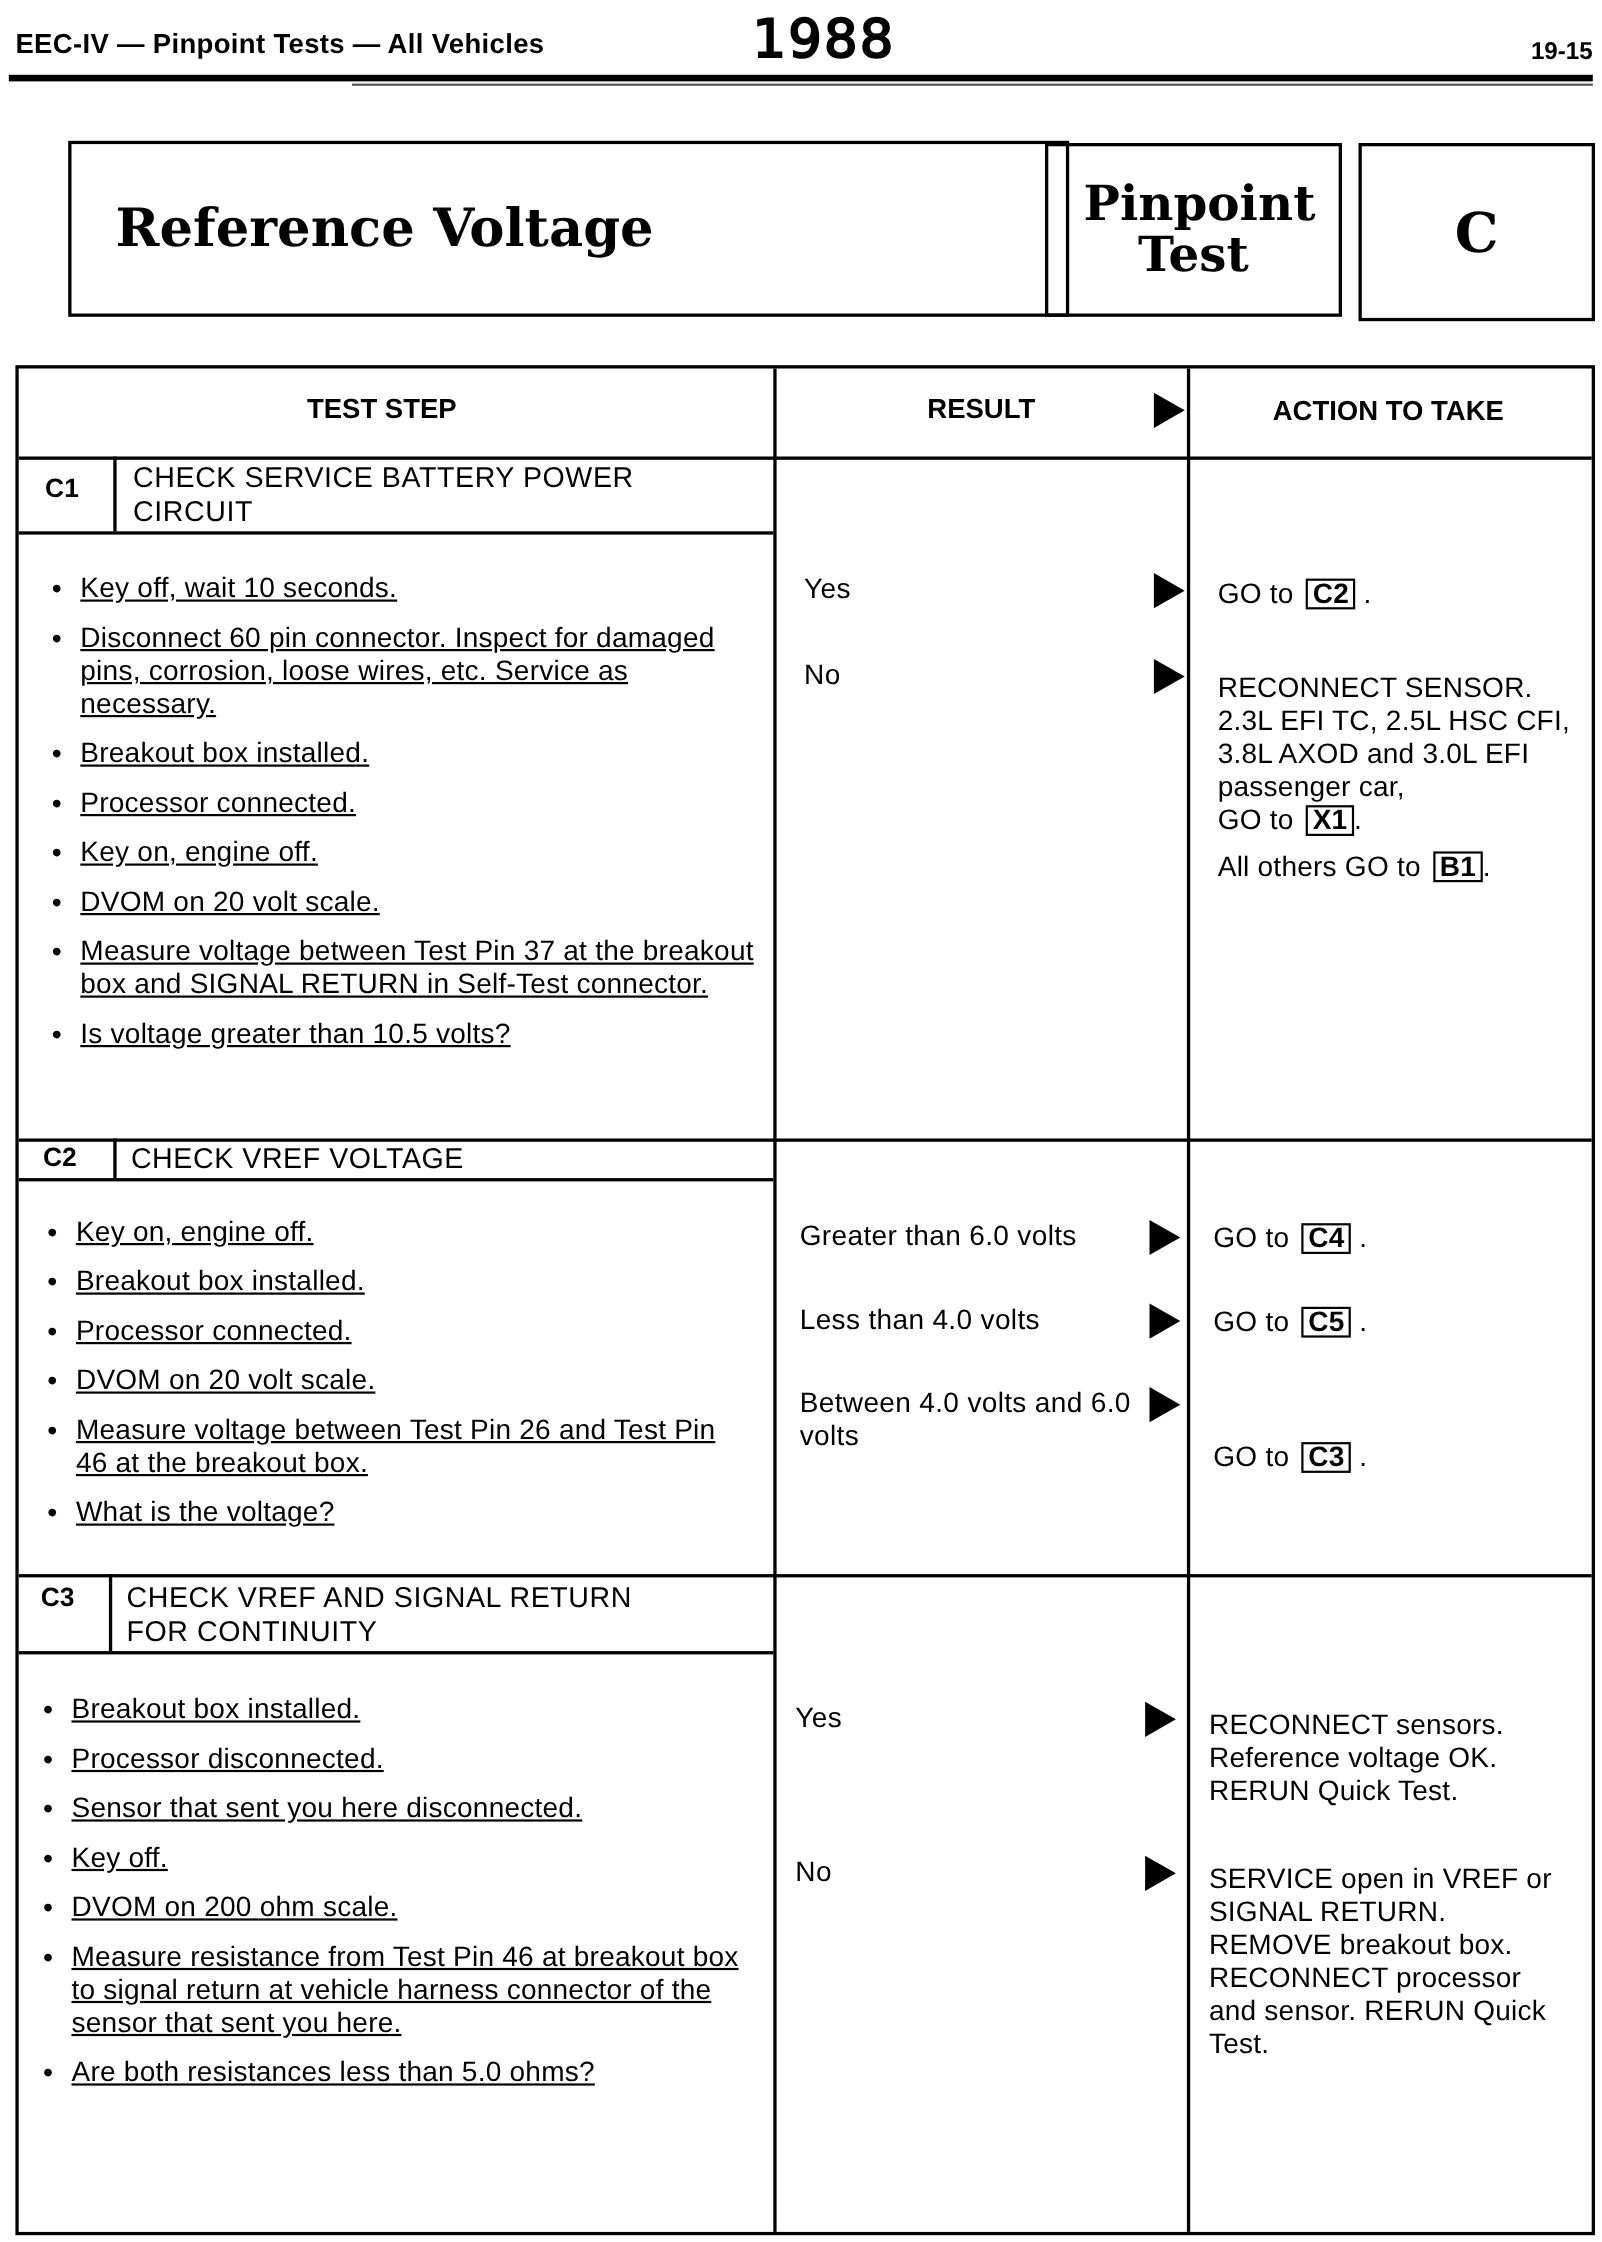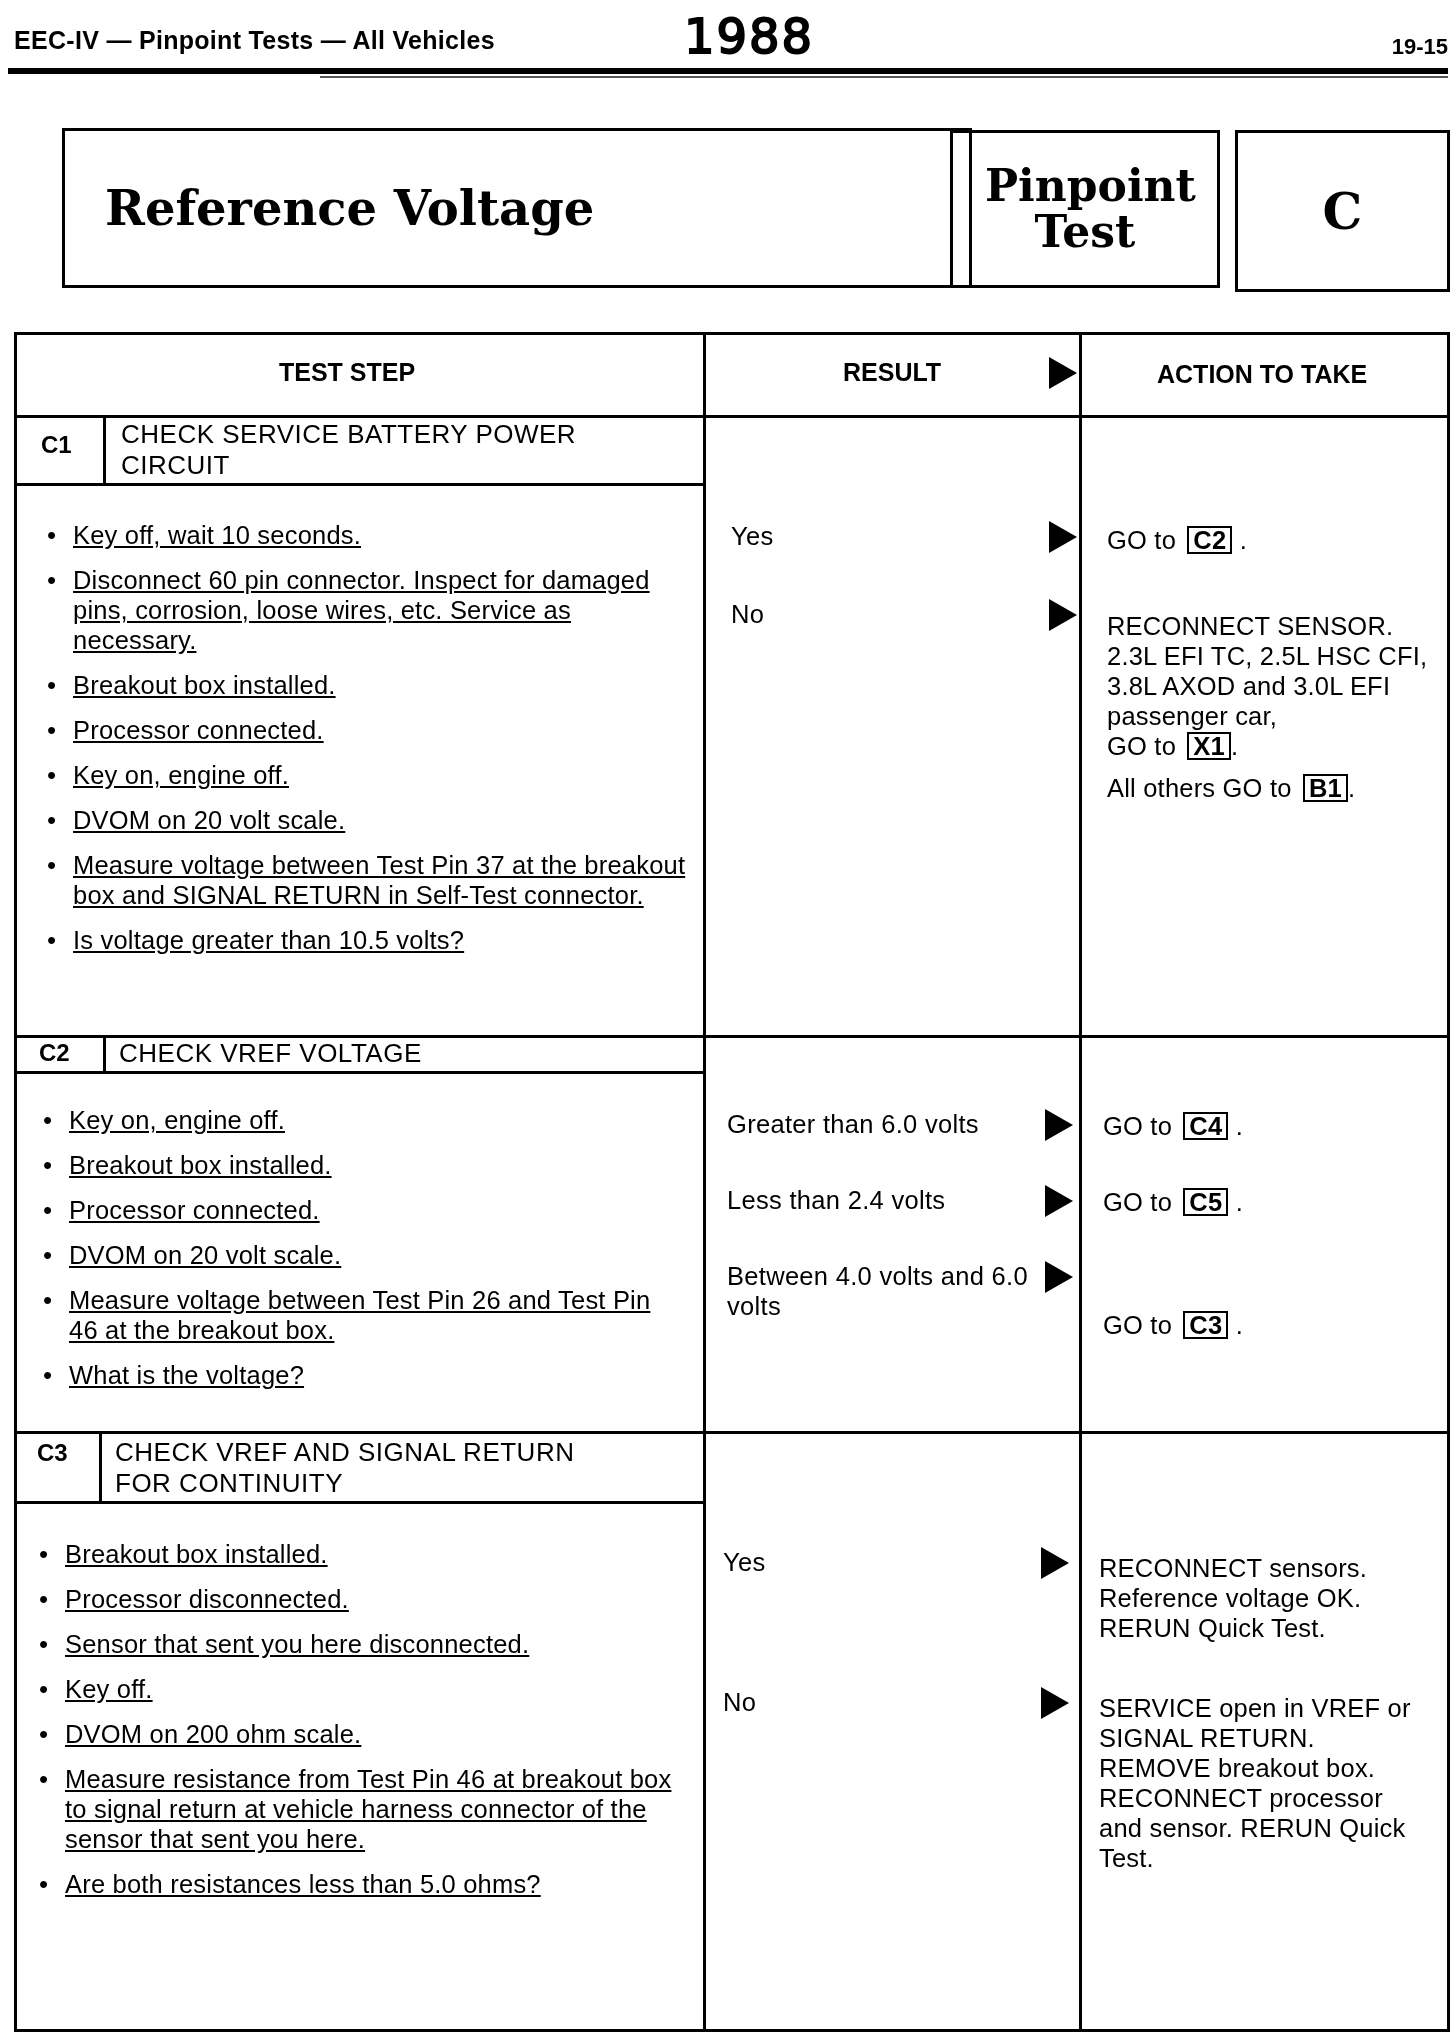--- a/index.html
+++ b/index.html
@@ -121,21 +121,21 @@
       <li>Measure voltage between Test Pin 26 and Test Pin 46 at the breakout box.</li>
       <li>What is the voltage?</li>
     </ul>
     <div class="result" style="left:710px; top:774px;">Greater than 6.0 volts</div>
     <div class="arrow" style="left:1028px; top:774px;"></div>
     <div class="action" style="left:1086px; top:776px;">
       <span>GO to</span>
       <span class="ref">C4</span>
       <span>.</span>
     </div>
-    <div class="result" style="left:710px; top:850px;">Less than 2.4 volts</div>
+    <div class="result" style="left:710px; top:850px;">Less than 4.0 volts</div>
     <div class="arrow" style="left:1028px; top:850px;"></div>
     <div class="action" style="left:1086px; top:852px;">
       <span>GO to</span>
       <span class="ref">C5</span>
       <span>.</span>
     </div>
     <div class="result" style="left:710px; top:926px; width:320px;">Between 4.0 volts and 6.0 volts</div>
     <div class="arrow" style="left:1028px; top:926px;"></div>
     <div class="action" style="left:1086px; top:975px;">
       <span>GO to</span>

